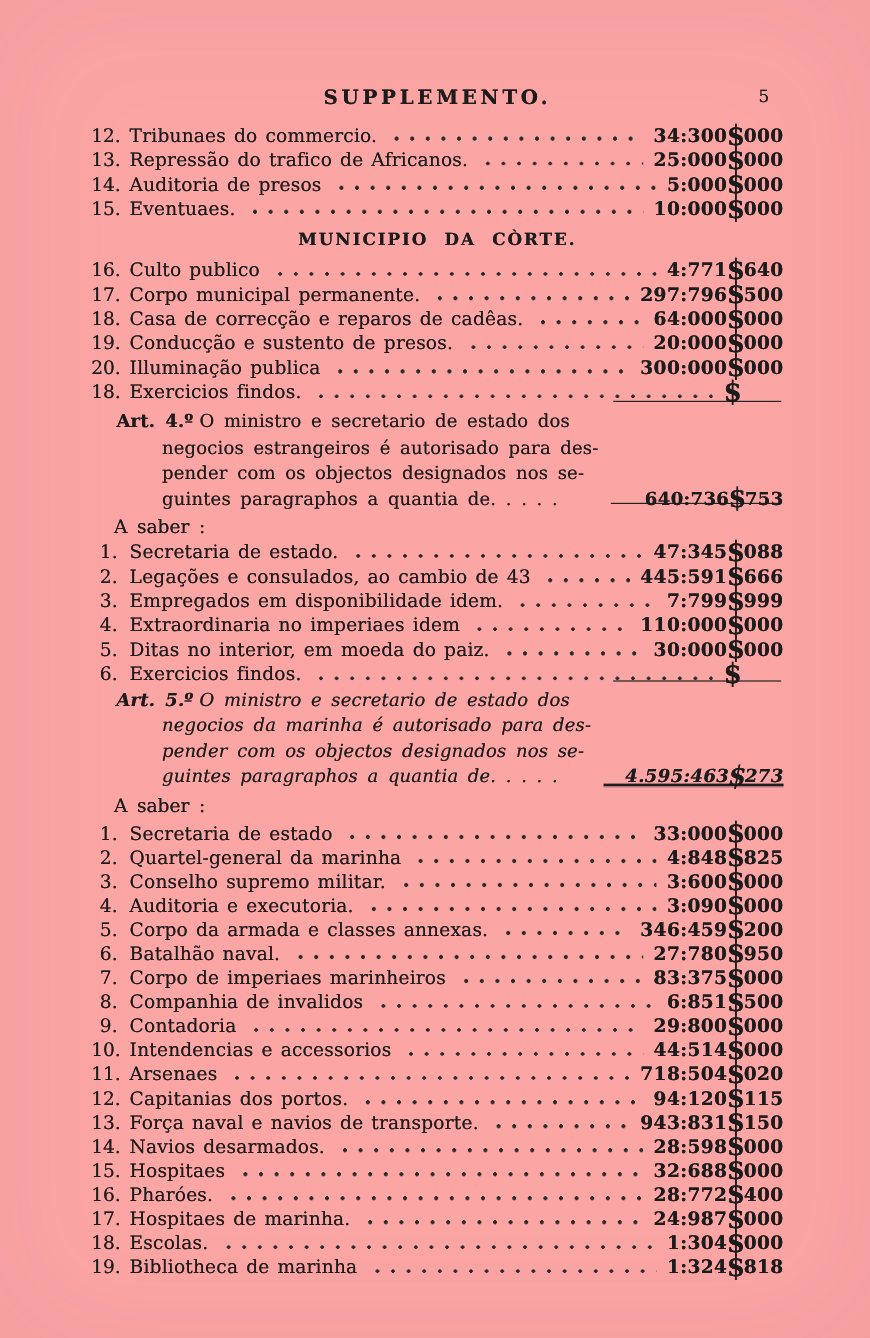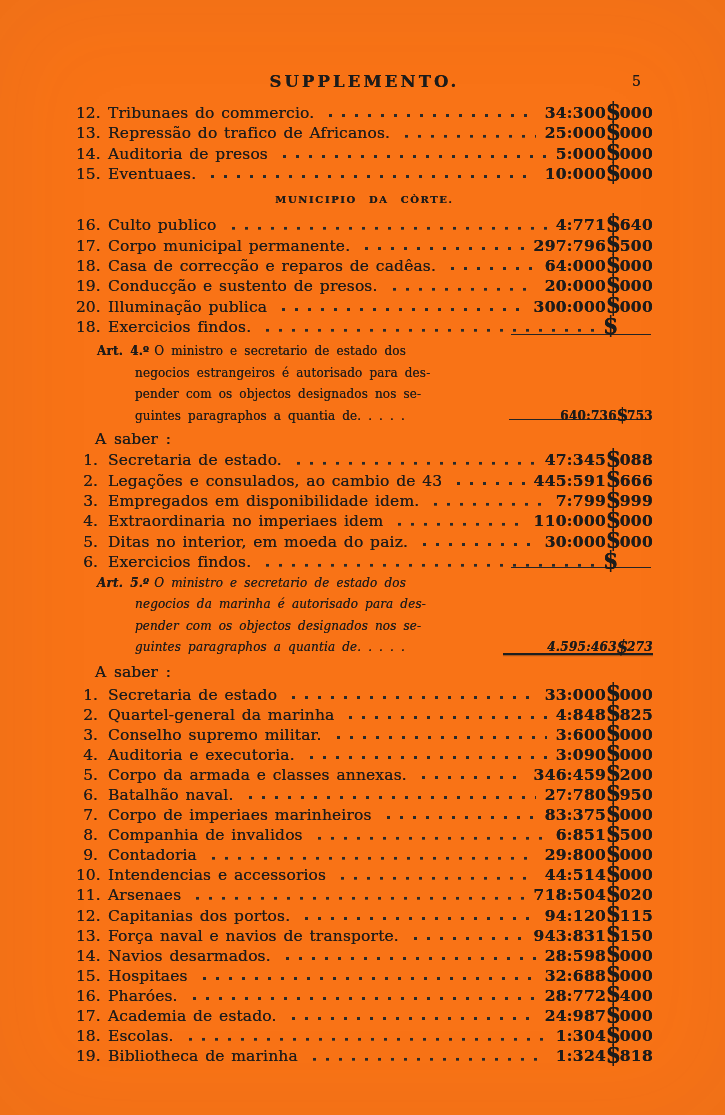--- a/index.html
+++ b/index.html
@@ -5,21 +5,21 @@
   html,body{margin:0;padding:0;}
   body{
     width:725px;height:1115px;
     background:#e9e9e7;
     font-family:"DejaVu Serif","Liberation Serif",serif;
     overflow:hidden;
   }
   .page{
     position:relative;
     width:725px;height:1115px;
-    background:#f97316;
+    background:#fca5a5;
     box-shadow:inset 0 0 110px rgba(70,70,62,.07);
     color:#1c1c1c;
   }
   .content{
     margin:0 72px 0 76px; 
   }
   
   .header{position:relative;padding-top:73px;}
   .title{
     text-align:center;
@@ -63,29 +63,29 @@
     line-height:0;
     display:inline-block;
     position:relative;top:1.5px;
     margin:0 -1.5px 0 -.5px;
     transform:scaleY(1.06);
   }
   
   .section-heading{
     text-align:center;
     font-weight:bold;
-    font-size:10px;
+    font-size:14px;
     letter-spacing:1.6px;
     word-spacing:7px;
     line-height:14px;
     margin-top:9px;
     text-shadow:0 0 .4px rgba(10,10,10,.8);
   }
   
-  .art{font-size:12px;text-shadow:0 0 .45px rgba(15,15,15,.72);}
+  .art{font-size:15px;text-shadow:0 0 .45px rgba(15,15,15,.72);}
   .art-line{line-height:21.5px;word-spacing:3px;letter-spacing:.15px;white-space:nowrap;}
   .art-line.first{margin-left:21px;}
   .art-line.rest{margin-left:59px;}
   .art-line.last{display:flex;align-items:baseline;}
   .art-line.last .spacer{flex:1;}
   .art-prefix{font-weight:bold;margin-right:5px;text-shadow:0 0 .5px rgba(10,10,10,.85);}
   
   .rule{
     border-top:1.6px solid #242424;
     width:140px;
@@ -398,21 +398,21 @@
 
         <div class="row">
           <span class="num">16.</span>
           <span class="label">Pharóes.</span>
           <span class="leader"></span>
           <span class="amount">28:772<span class="cifrao">$</span>400</span>
         </div>
 
         <div class="row">
           <span class="num">17.</span>
-          <span class="label">Academia de estado.</span>
+          <span class="label">Hospitaes de marinha.</span>
           <span class="leader"></span>
           <span class="amount">24:987<span class="cifrao">$</span>000</span>
         </div>
 
         <div class="row">
           <span class="num">18.</span>
           <span class="label">Escolas.</span>
           <span class="leader"></span>
           <span class="amount">1:304<span class="cifrao">$</span>000</span>
         </div>

